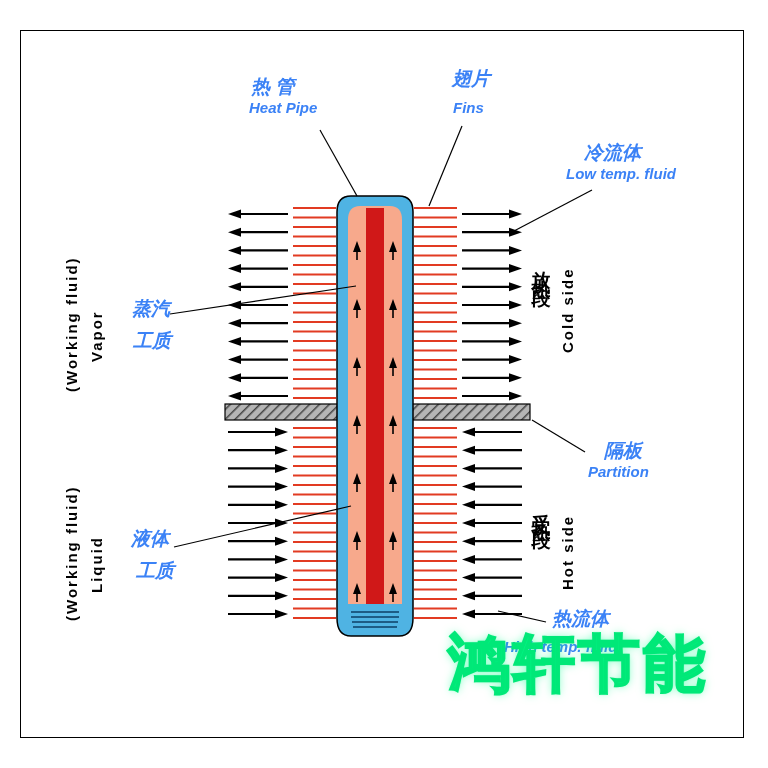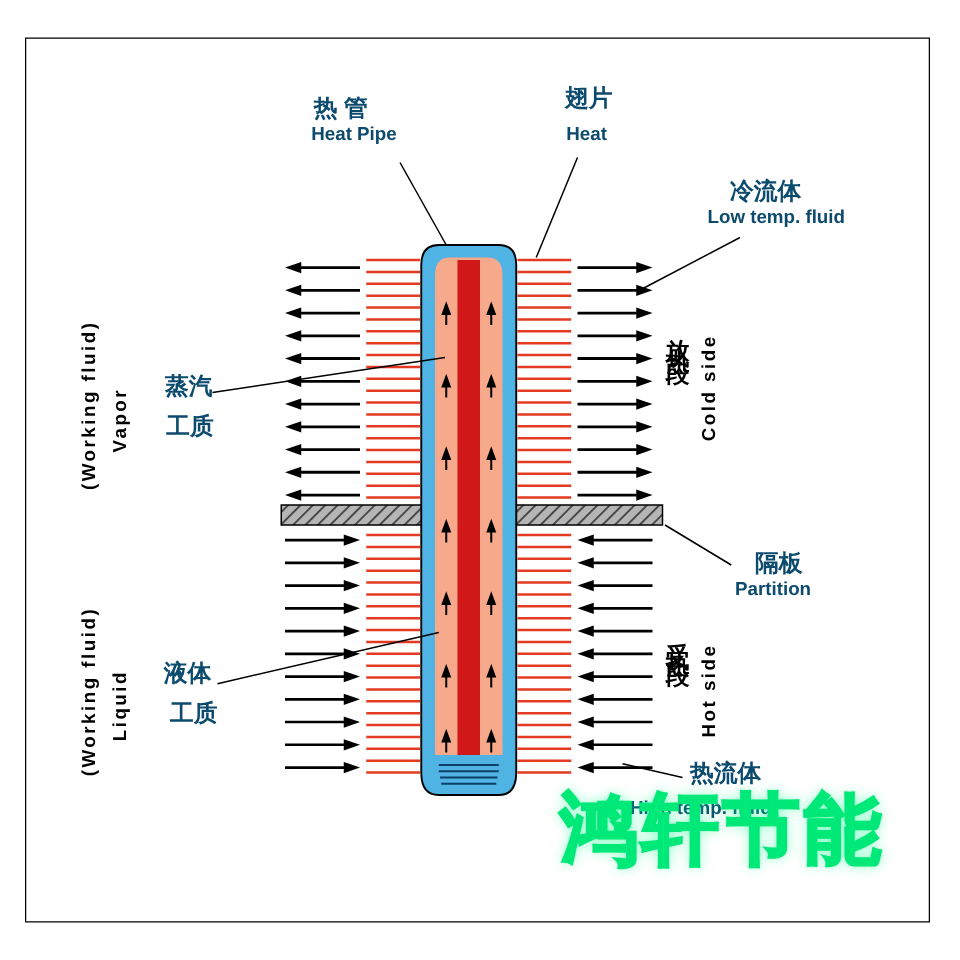--- a/index.html
+++ b/index.html
@@ -1,21 +1,21 @@
 <!DOCTYPE html>
 <html><head>
 <meta charset="utf-8">
 <style>
   html,body{margin:0;padding:0;background:#fff;}
   .canvas{position:relative;width:768px;height:768px;background:#ffffff;
           font-family:"Liberation Sans",sans-serif;overflow:hidden;}
   .frame{position:absolute;left:20px;top:30px;width:724px;height:708px;
          border:1px solid #000;box-sizing:border-box;}
   svg.diagram{position:absolute;left:0;top:0;width:768px;height:768px;}
-  .lbl{position:absolute;color:#0c4a6e;white-space:nowrap;}
+  .lbl{position:absolute;color:#3b82f6;white-space:nowrap;font-style:italic;}
   .zh{font-size:19px;font-weight:bold;}
   .en{font-size:15px;font-weight:bold;text-align:center;}
   .vrot{position:absolute;transform-origin:0 100%;transform:rotate(-90deg);
         white-space:nowrap;font-size:15px;font-weight:600;letter-spacing:2px;
         height:17px;line-height:17px;color:#000;}
   .vzh{position:absolute;writing-mode:vertical-rl;text-orientation:upright;
        font-size:19px;font-weight:bold;letter-spacing:9px;color:#000;}
   .watermark{position:absolute;left:448px;top:622px;font-size:62px;font-weight:bold;
              letter-spacing:3px;white-space:nowrap;}
 </style>
@@ -265,21 +265,21 @@
       <line x1="170" y1="314" x2="356" y2="286"></line>
       <line x1="174" y1="547" x2="351" y2="506"></line>
       <line x1="585" y1="452" x2="532" y2="420"></line>
       <line x1="546" y1="622" x2="498" y2="611"></line>
     </g>
   </svg>
 
   <div class="lbl zh" style="left:251px;top:74px">热 管</div>
   <div class="lbl en" style="left:249px;top:99px">Heat Pipe</div>
   <div class="lbl zh" style="left:452px;top:66px">翅片</div>
-  <div class="lbl en" style="left:453px;top:99px">Heat</div>
+  <div class="lbl en" style="left:453px;top:99px">Fins</div>
 
   <div class="lbl zh" style="left:584px;top:140px">冷流体</div>
   <div class="lbl en" style="left:566px;top:165px">Low temp. fluid</div>
 
   <div class="lbl zh" style="left:132px;top:296px">蒸汽</div>
   <div class="lbl zh" style="left:133px;top:328px">工质</div>
   <div class="vrot" style="left:105px;top:345px">Vapor</div>
   <div class="vrot" style="left:80px;top:375px">(Working fluid)</div>
 
   <div class="lbl zh" style="left:131px;top:526px">液体</div>

